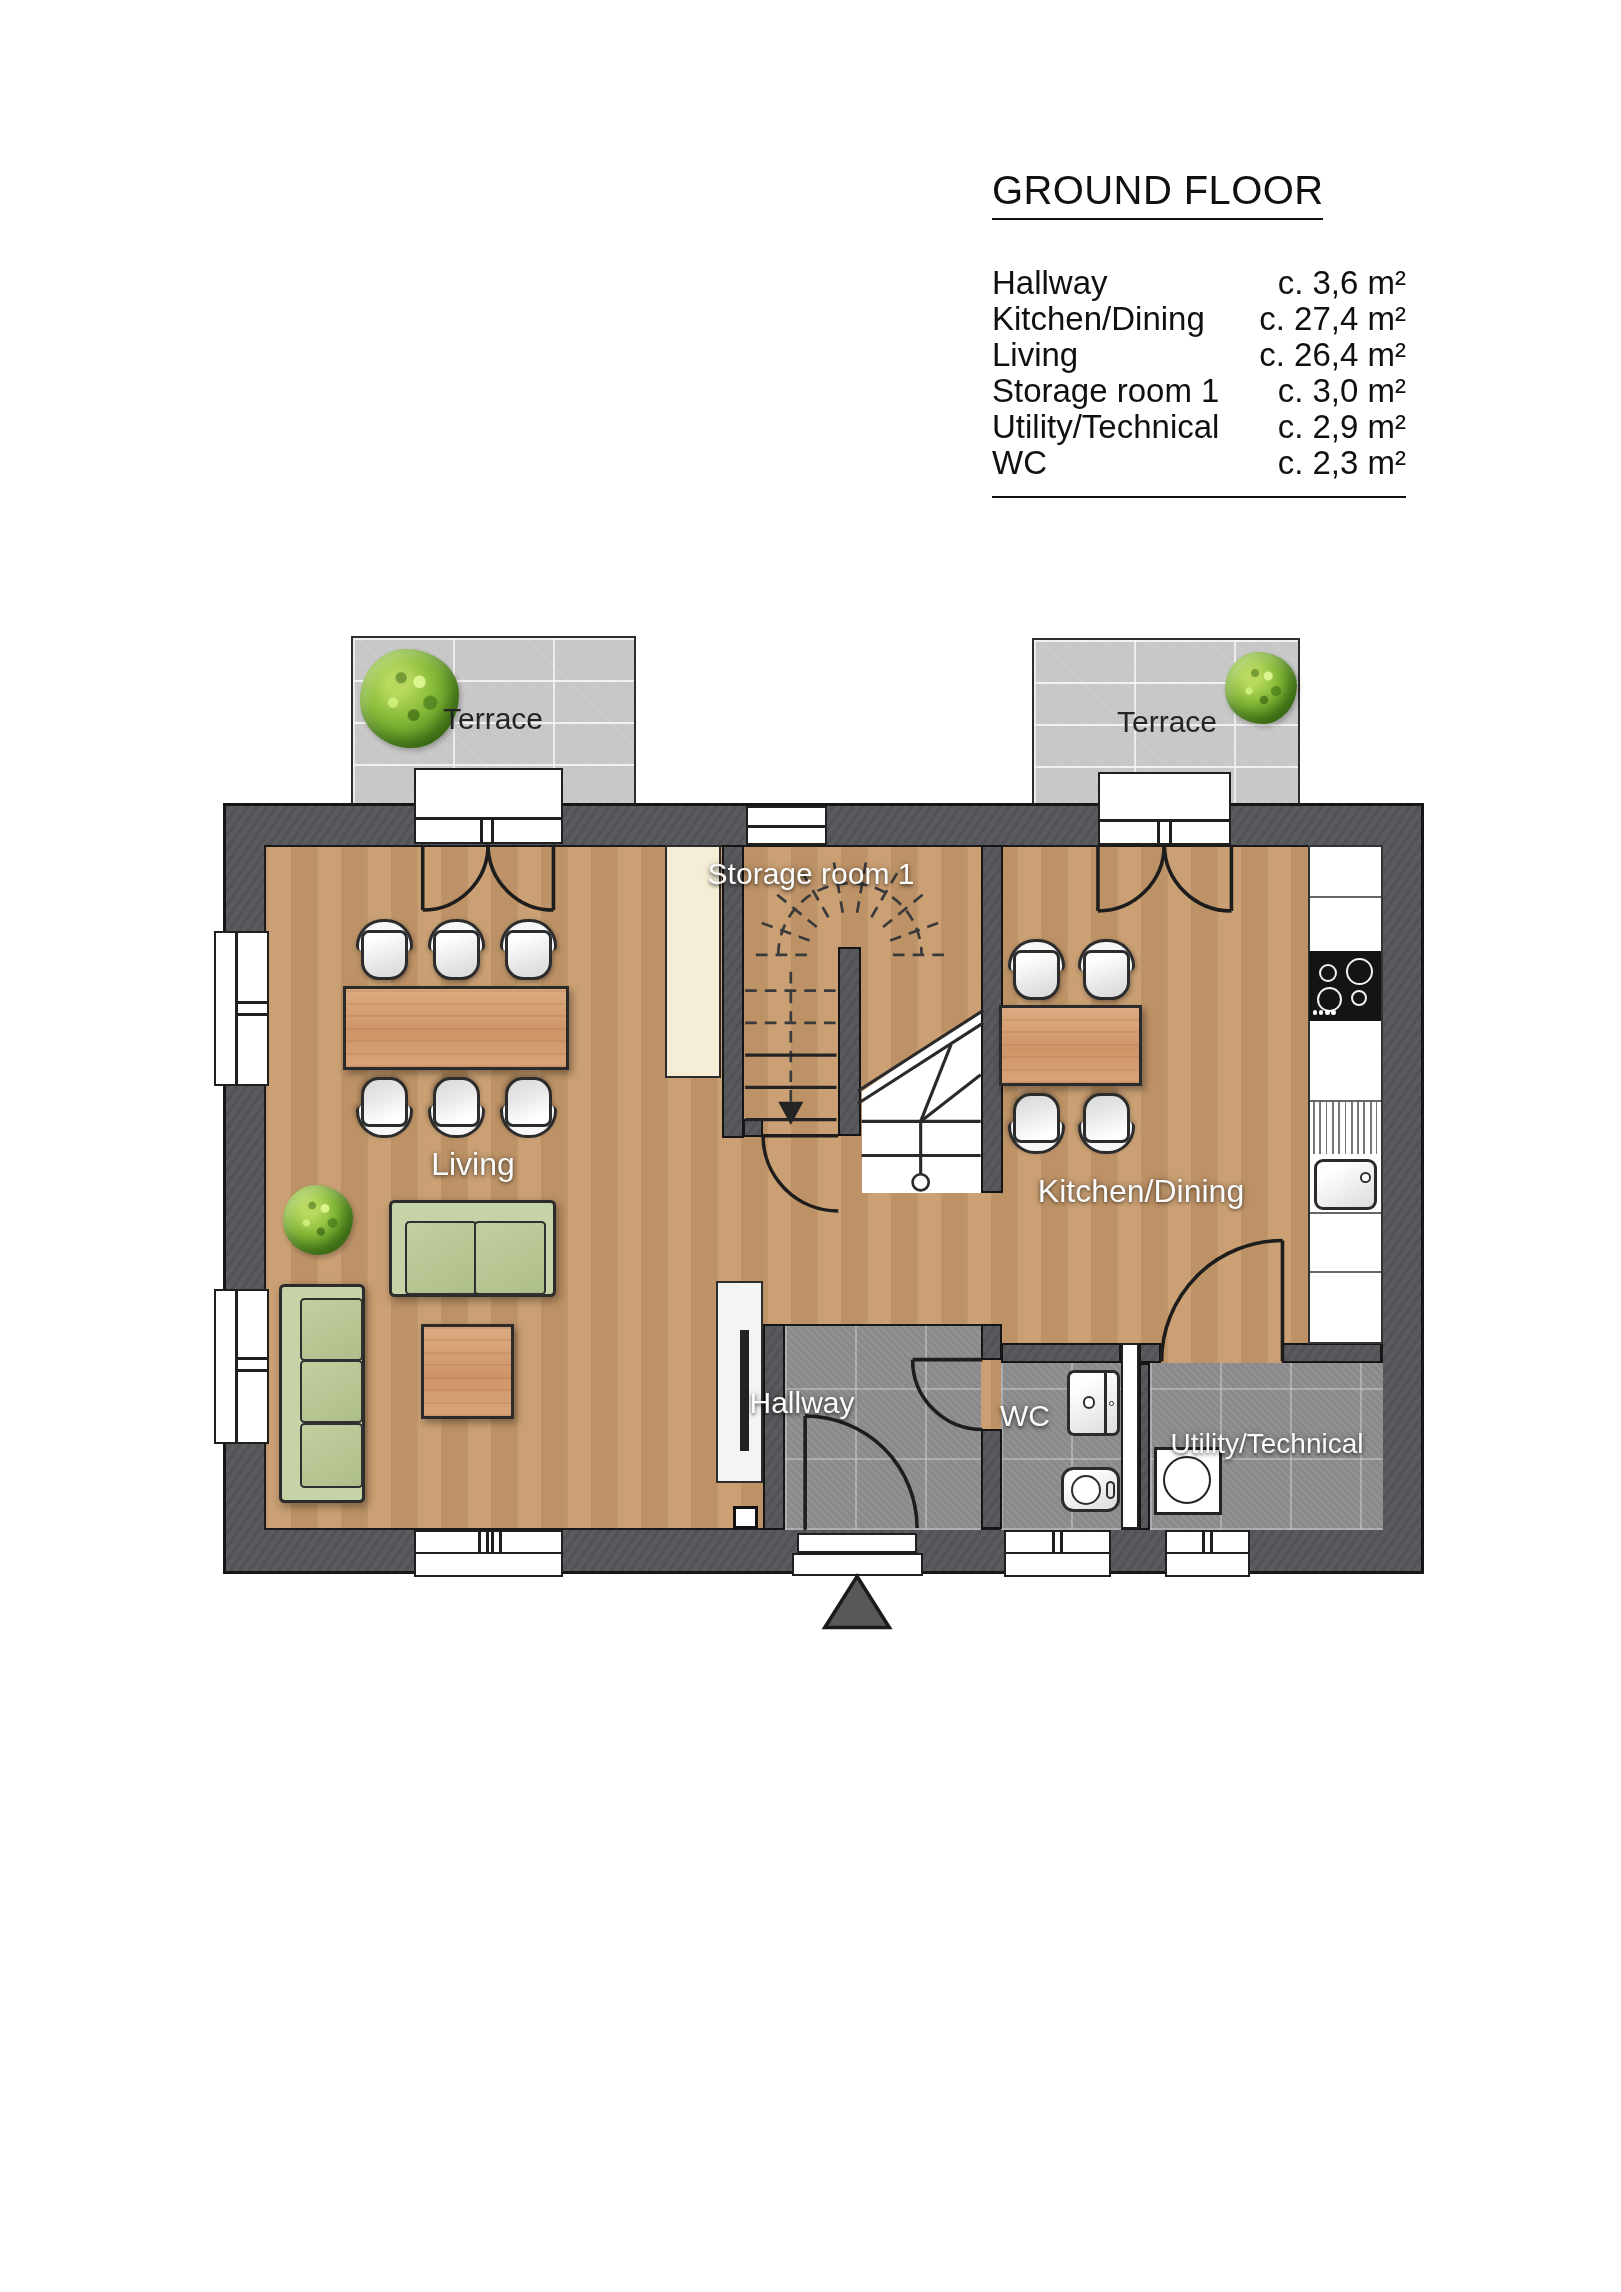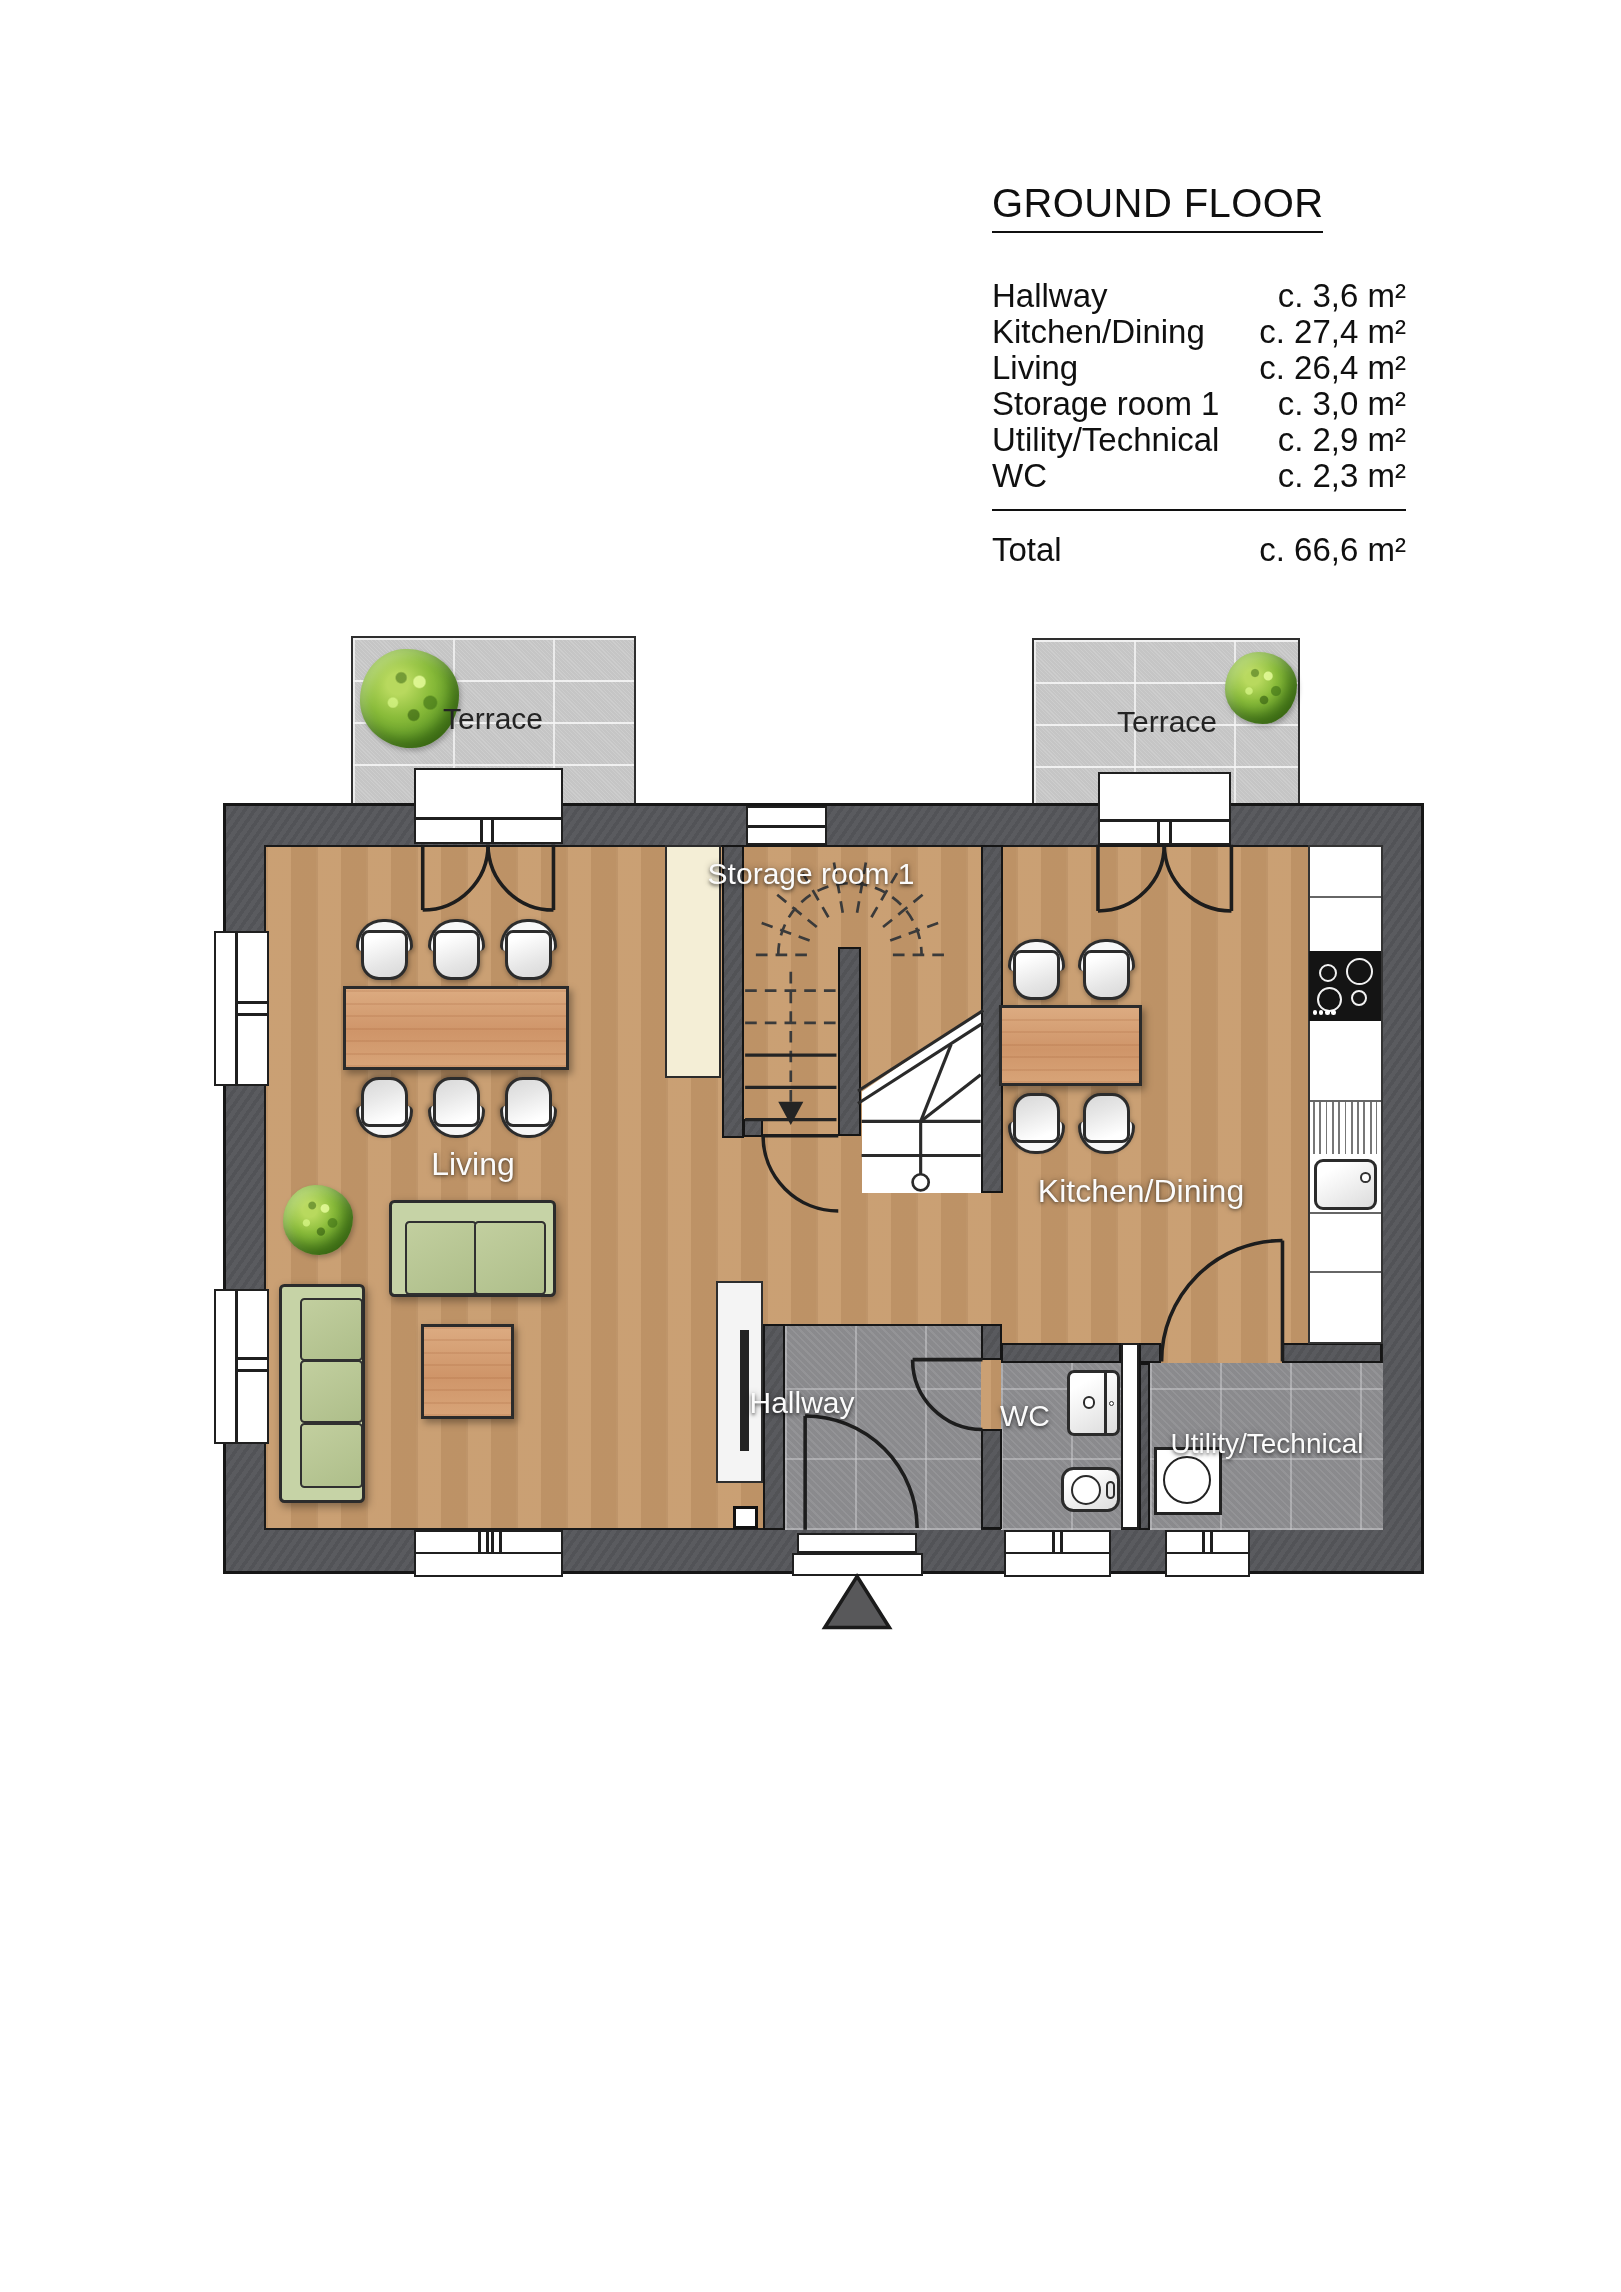--- a/index.html
+++ b/index.html
@@ -1,21 +1,21 @@
 <!DOCTYPE html>
 <html style="font-size:14.3px"><head>
 <meta charset="utf-8">
 <style>
   html,body { margin:0; padding:0; background:#fff; }
   #page { position:relative; width:1621px; height:2293px; background:#ffffff; overflow:hidden;
           font-family:"Liberation Sans", sans-serif; }
   .abs { position:absolute; box-sizing:border-box; }
 
   
-  #legend { left:992px; top:181px; width:414px; color:#101010; }
+  #legend { left:992px; top:168px; width:414px; color:#101010; }
   #legend-title { display:inline-block; font-size:40px; letter-spacing:0.4px; color:#101010;
                   border-bottom:2.7px solid #101010; padding-bottom:4.5px; }
   #legend-rows { margin-top:45px; }
   .lrow { display:flex; justify-content:space-between; white-space:nowrap;
           font-size:33px; line-height:36px; }
   #legend-divider { margin-top:15px; border-top:2.7px solid #101010; width:100%; height:0; }
   #legend-total { display:flex; justify-content:space-between; font-size:33px; margin-top:20.6px; }
 
   
   .terrace { background-color:#cbcbcb;
@@ -116,24 +116,20 @@
       <div class="lrow">
           <span>Utility/Technical</span>
           <span>c. 2,9 m²</span>
         </div>
       <div class="lrow">
           <span>WC</span>
           <span>c. 2,3 m²</span>
         </div>
     </div>
     <div id="legend-divider"></div>
-    <div id="legend-total">
-      <span>Total</span>
-      <span>c. 66,6 m²</span>
-    </div>
   </div>
 
   <div class="abs terrace" style="left:351px; top:636px; width:285px; height:170px;"></div>
   <div class="abs terrace" style="left:1032px; top:638px; width:268px; height:168px;"></div>
   <div class="bush" style="left:360px; top:649px; width:99px; height:99px;"></div>
   <div class="bush" style="left:1225px; top:652px; width:72px; height:72px;"></div>
 
   <div id="wall-outer" class="abs"></div>
   <div id="floor-wood" class="abs"></div>
 

